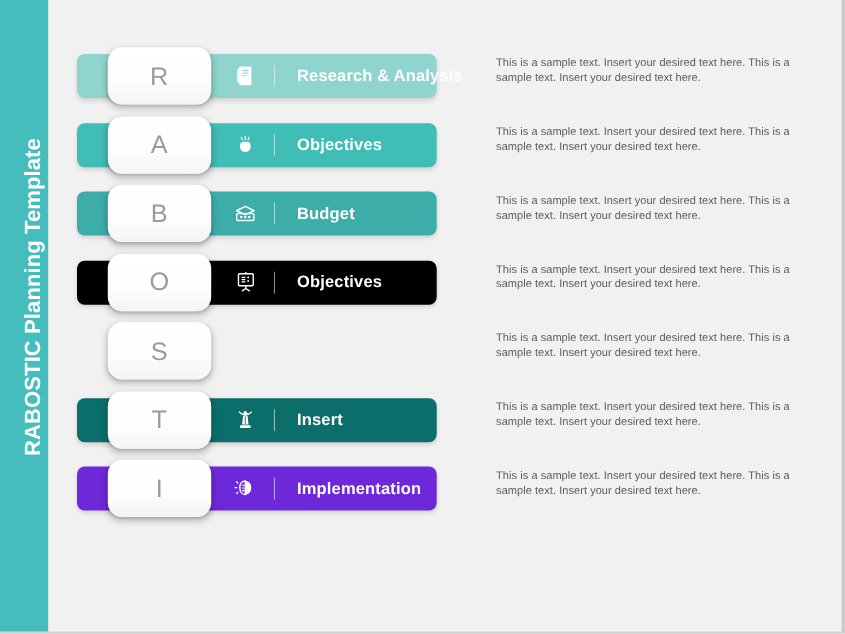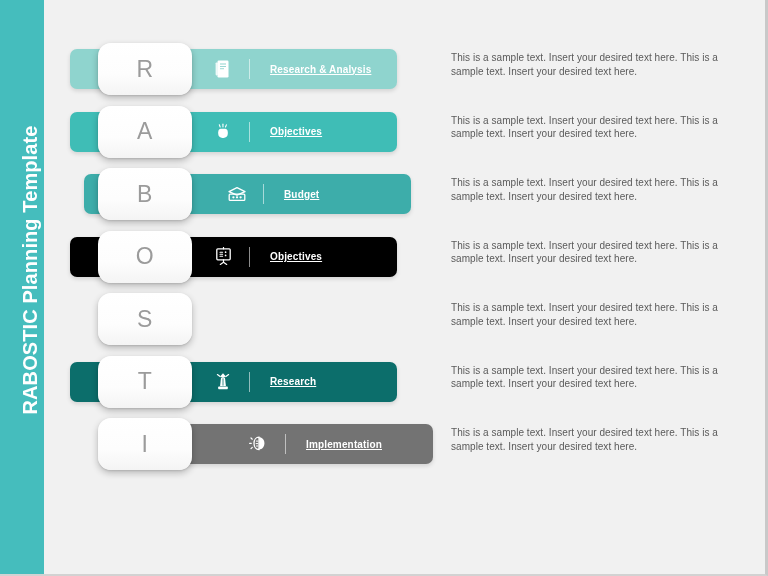--- a/index.html
+++ b/index.html
@@ -83,26 +83,25 @@
     left:179px;top:10px;
     width:1px;height:20px;
     background:rgba(255,255,255,0.55);
     z-index:2;
   }
   .row-label{
     position:absolute;
     left:200px;top:0;height:40px;
     display:flex;align-items:center;
     color:#ffffff;
-    font-size:10px;
+    font-size:15px;
     font-weight:bold;
     letter-spacing:0.15px;
     z-index:2;
     white-space:nowrap;
-    text-decoration:underline;
   }
   .desc{
     position:absolute;
     left:381px;top:2px;
     width:290px;
     color:#5a5a5a;
     font-size:10px;
     line-height:13.5px;
     letter-spacing:0.05px;
   }
@@ -149,21 +148,21 @@
             </div>
             <div class="divider"></div>
             <div class="row-label">Objectives</div>
           </div>
           <div class="letter-cap">
             <span class="letter">A</span>
           </div>
           <div class="desc">This is a sample text. Insert your desired text here. This is a sample text. Insert your desired text here.</div>
         </div>
         <div class="row" style="top: 174px;">
-          <div class="bar" style="background:#3dadaa;margin-left:14px;">
+          <div class="bar" style="background:#3dadaa;">
             <div class="icon-wrap">
               <svg width="20" height="16" viewBox="0 0 20 16">
                 <path d="M2 5.6 10 1.6 18 5.6 10 9.2z" fill="none" stroke="#ffffff" stroke-width="1.3" stroke-linejoin="round"></path>
                 <rect x="2.2" y="8.2" width="15.6" height="6.2" rx="0.9" fill="none" stroke="#ffffff" stroke-width="1.3"></rect>
                 <circle cx="6.4" cy="11.3" r="1.15" fill="#ffffff"></circle>
                 <circle cx="10" cy="11.3" r="1.15" fill="#ffffff"></circle>
                 <circle cx="13.6" cy="11.3" r="1.15" fill="#ffffff"></circle>
               </svg>
             </div>
             <div class="divider"></div>
@@ -204,29 +203,29 @@
             <div class="icon-wrap">
               <svg width="18" height="19" viewBox="0 0 18 19">
                 <path d="M9 1.2 11.9 4.6 9 5.9 6.1 4.6z" fill="#ffffff"></path>
                 <path d="M7 5.7h4l.9 8.2H6.1z" fill="#ffffff"></path>
                 <path d="M9 6.4v7.2" stroke="#0c6e6b" stroke-width="0.8"></path>
                 <rect x="4.2" y="14.6" width="9.6" height="2.6" rx="0.6" fill="#ffffff"></rect>
                 <path d="M6.1 4.6 3.4 2.6M11.9 4.6l2.7-2" stroke="#ffffff" stroke-width="1.2" stroke-linecap="round"></path>
               </svg>
             </div>
             <div class="divider"></div>
-            <div class="row-label">Research</div>
+            <div class="row-label">Insert</div>
           </div>
           <div class="letter-cap">
             <span class="letter">T</span>
           </div>
           <div class="desc">This is a sample text. Insert your desired text here. This is a sample text. Insert your desired text here.</div>
         </div>
         <div class="row" style="top: 424px;">
-          <div class="bar" style="background:#737373;margin-left:36px;">
+          <div class="bar" style="background:#6d28d9;">
             <div class="icon-wrap">
               <svg width="20" height="18" viewBox="0 0 20 18">
                 <path d="M10.2 2.2c2.9 0 5.2 2.4 5.2 6.1s-2.3 6.2-5.2 6.2z" fill="#ffffff"></path>
                 <path d="M10 2.2C7.2 2.2 5 4.6 5 8.3s2.2 6.2 5 6.2z" fill="none" stroke="#ffffff" stroke-width="1.3"></path>
                 <path d="M7.3 6.1h1.6M7.1 8.6h1.8M7.5 11h1.4" stroke="#ffffff" stroke-width="1" stroke-linecap="round"></path>
                 <path d="M2.3 8.3H0.6M3.3 4.2 2 3M3.3 12.4 2 13.7" stroke="#ffffff" stroke-width="1.2" stroke-linecap="round"></path>
               </svg>
             </div>
             <div class="divider"></div>
             <div class="row-label">Implementation</div>

